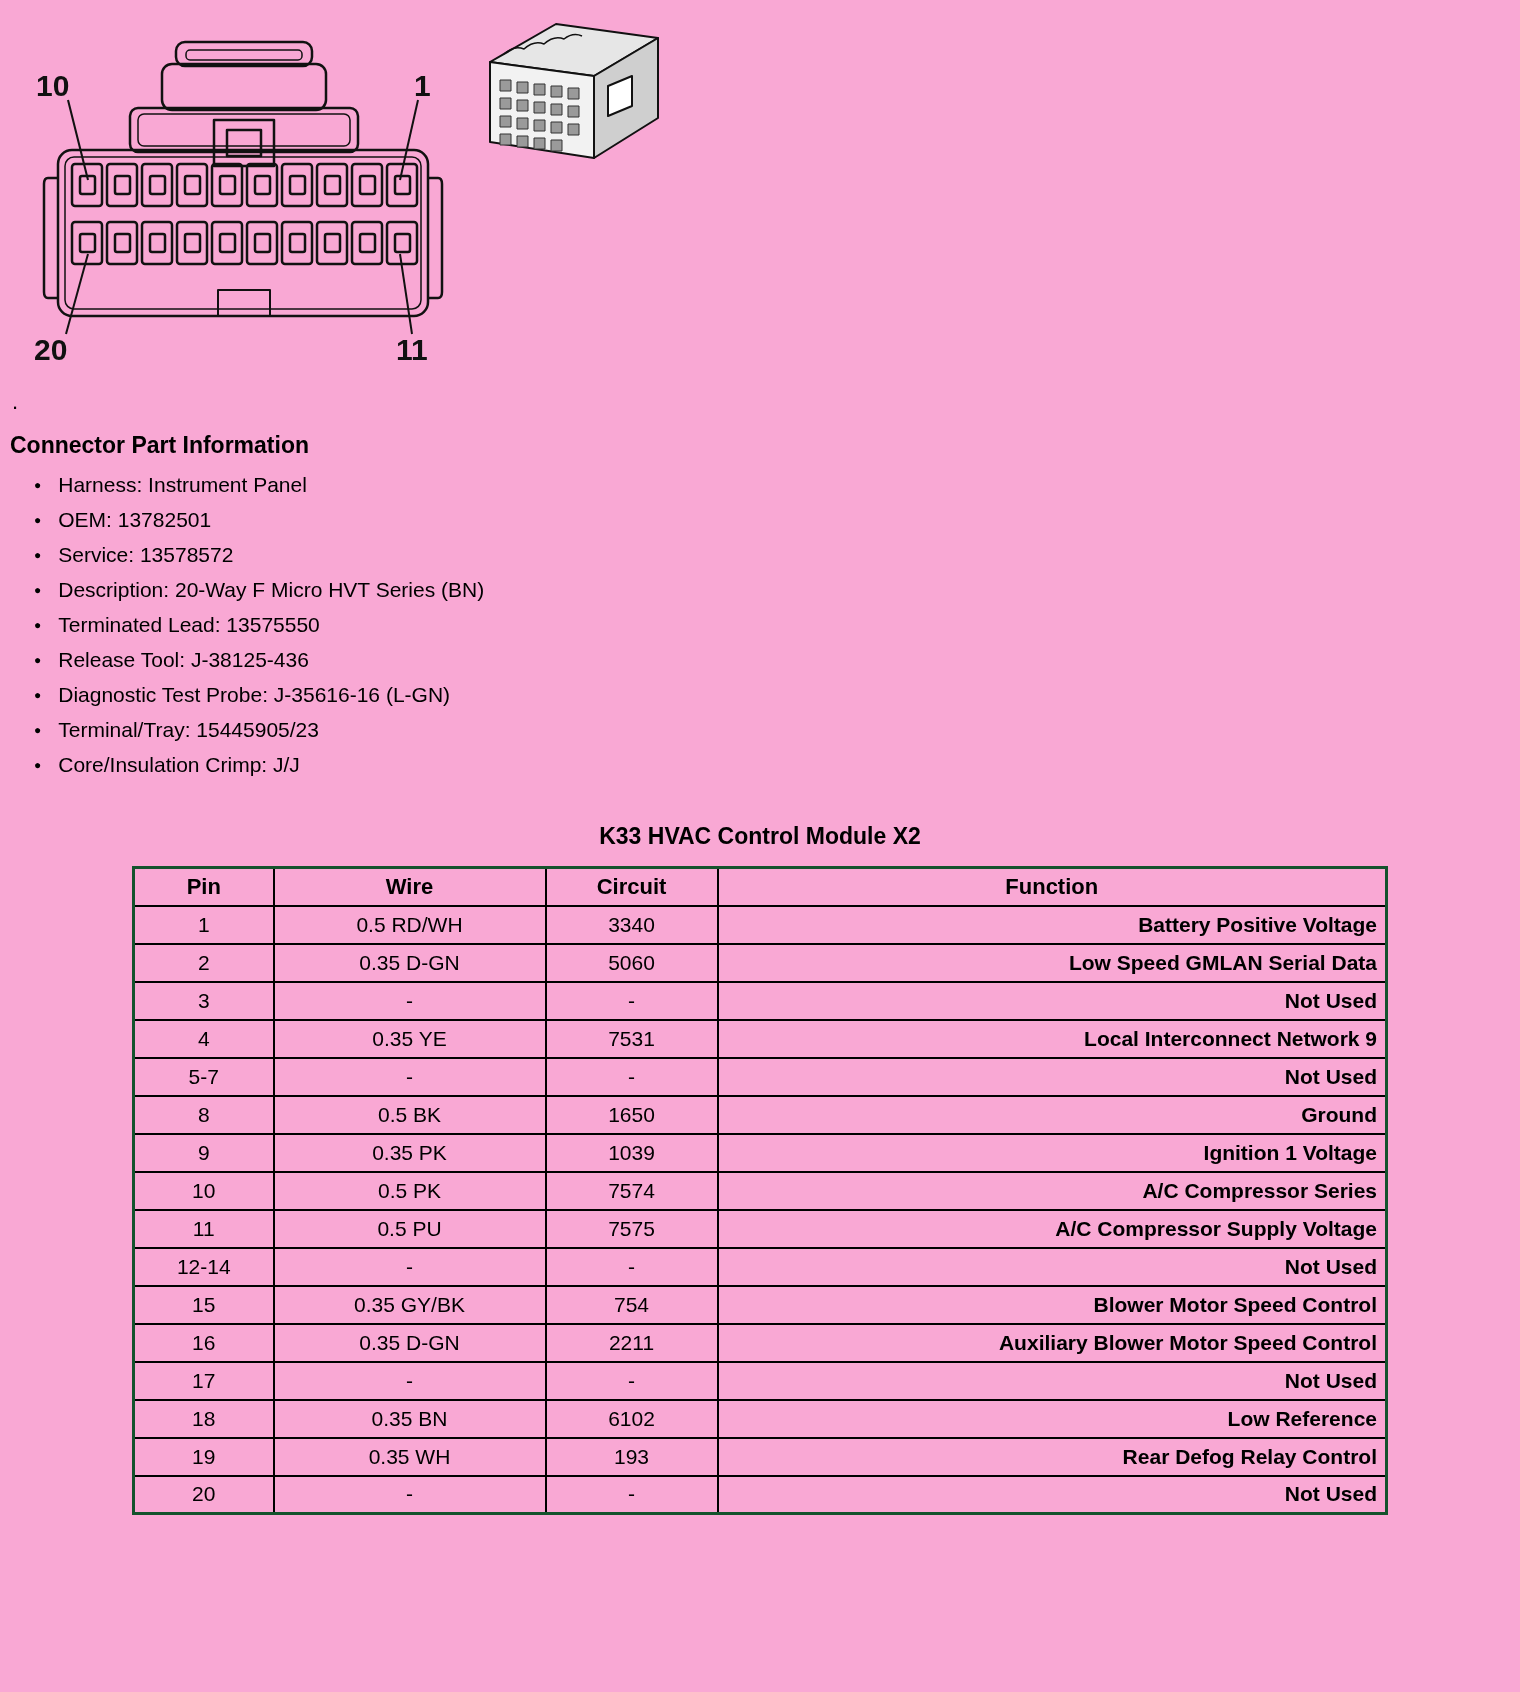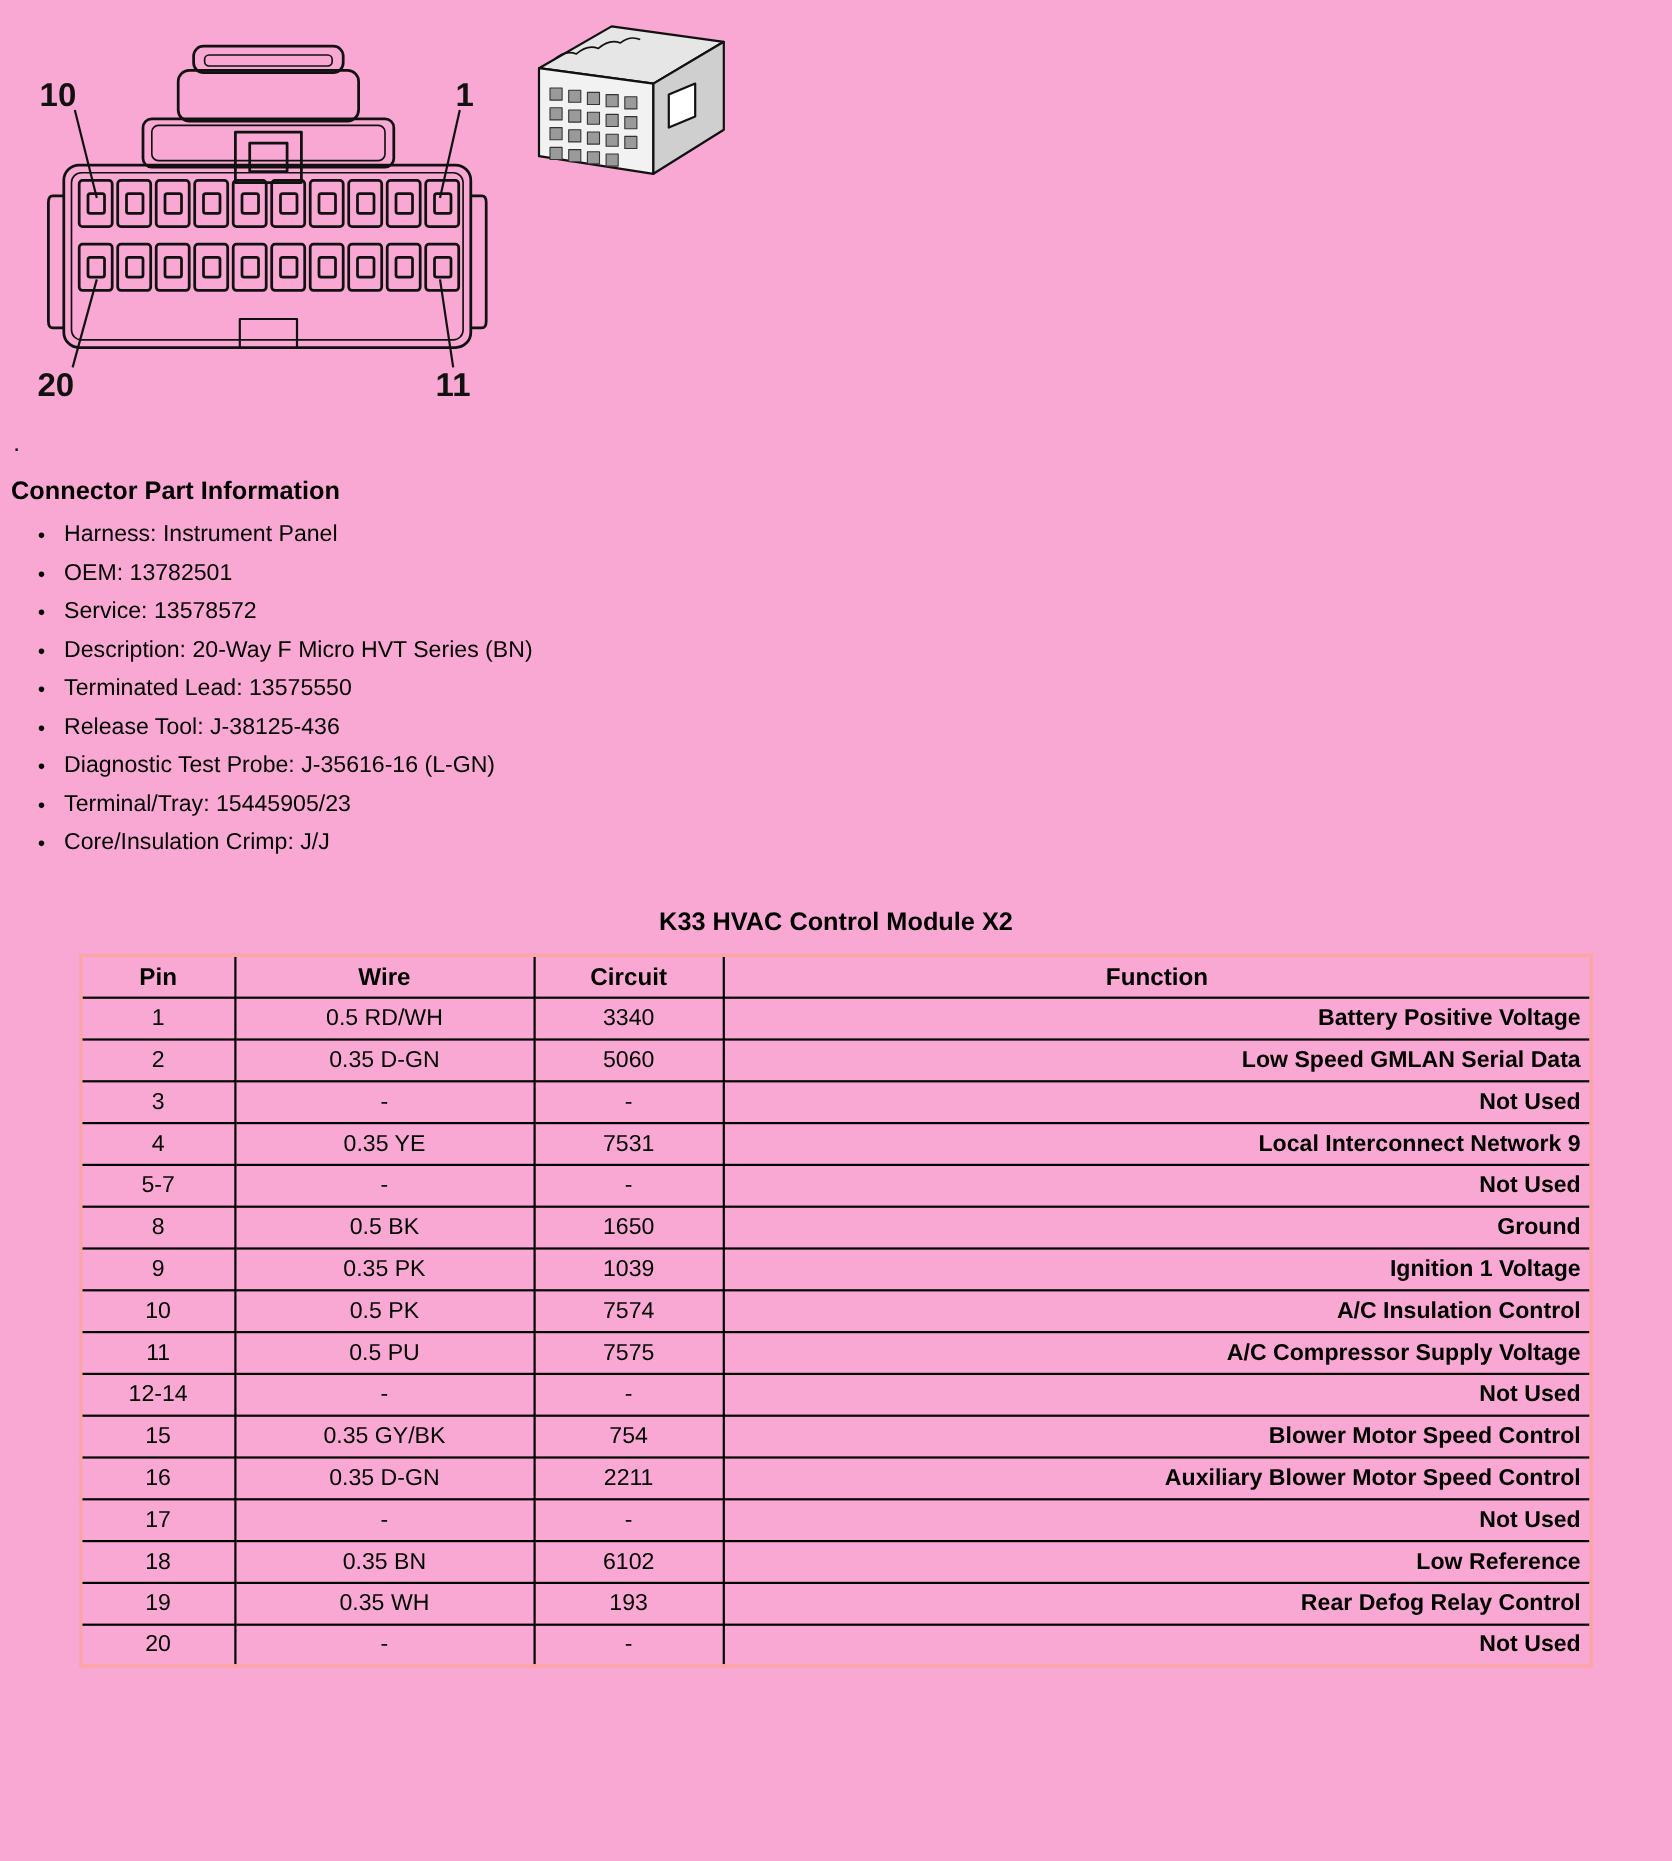--- a/index.html
+++ b/index.html
@@ -41,23 +41,23 @@
   }
 
   .table-title {
     text-align: center;
     font-size: 23px;
     font-weight: 700;
     margin: 46px 0 16px 0;
   }
   table.pinout {
     border-collapse: collapse;
-    width: 1376px;
+    width: 1256px;
     margin: 0 auto;
-    border: 3px solid #fca5a5;
+    border: 3px solid #14532d;
     table-layout: fixed;
   }
   .pinout th, .pinout td {
     border: 2px solid #000;
     height: 38px;
     font-size: 21px;
     padding: 2px 8px;
     overflow: hidden;
     white-space: nowrap;
   }
@@ -263,21 +263,21 @@
       <tr>
           <td class="c">9</td>
           <td class="c">0.35 PK</td>
           <td class="c">1039</td>
           <td class="l">Ignition 1 Voltage</td>
         </tr>
       <tr>
           <td class="c">10</td>
           <td class="c">0.5 PK</td>
           <td class="c">7574</td>
-          <td class="l">A/C Insulation Control</td>
+          <td class="l">A/C Compressor Series</td>
         </tr>
       <tr>
           <td class="c">11</td>
           <td class="c">0.5 PU</td>
           <td class="c">7575</td>
           <td class="l">A/C Compressor Supply Voltage</td>
         </tr>
       <tr>
           <td class="c">12-14</td>
           <td class="c">-</td>

